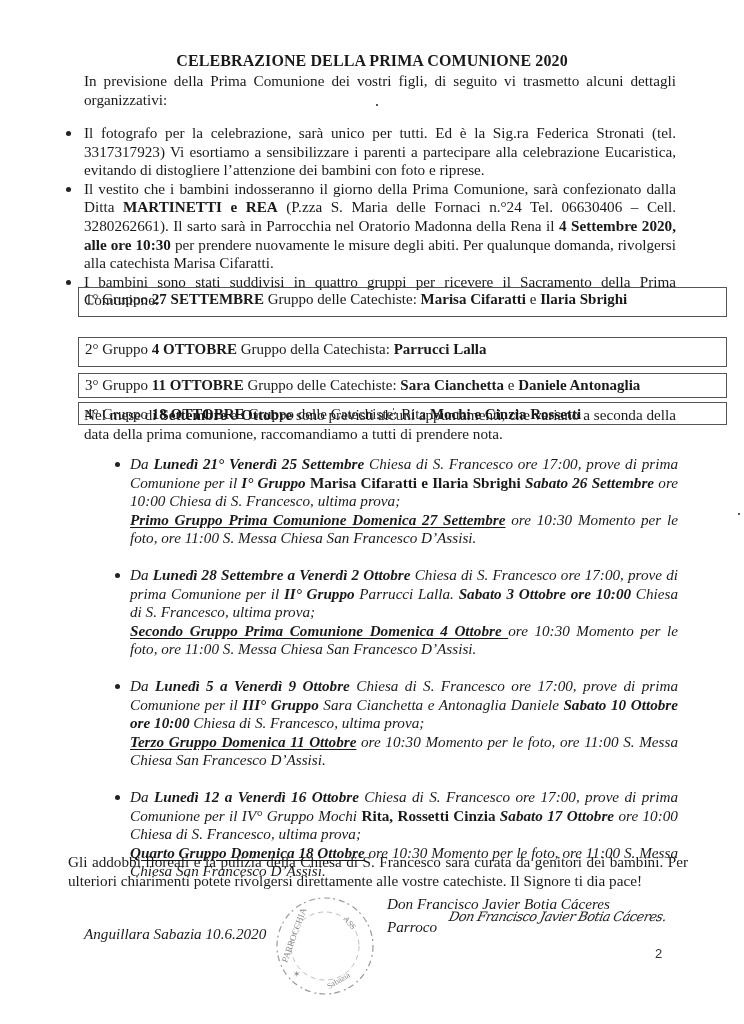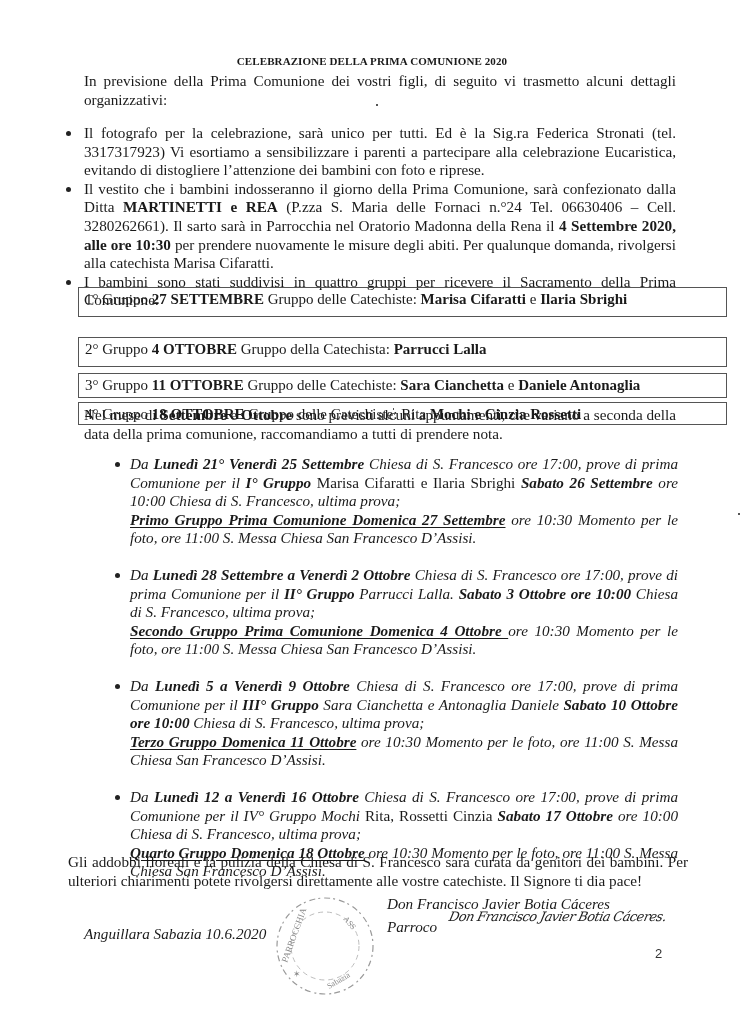--- a/index.html
+++ b/index.html
@@ -4,21 +4,21 @@
 <style>
   html, body { margin: 0; padding: 0; background: #ffffff; }
   body {
     width: 744px; height: 1024px; position: relative; overflow: hidden;
     font-family: "Liberation Serif", "DejaVu Serif", serif;
     color: #1a1a1a; font-size: 15.2px; line-height: 18.6px;
   }
   .page { position: absolute; left: 0; top: 0; width: 744px; height: 1024px; }
   .title {
     position: absolute; top: 52px; left: 0; width: 744px; text-align: center;
-    font-weight: bold; font-size: 11px; letter-spacing: 0.1px;
+    font-weight: bold; font-size: 16px; letter-spacing: 0.1px;
   }
   .intro { position: absolute; top: 72px; left: 84px; width: 592px; text-align: justify; }
   .bullets { position: absolute; top: 124px; left: 84px; width: 592px; margin: 0; padding: 0; list-style: none; }
   .bullets li { position: relative; text-align: justify; margin: 0; }
   .bullets li::before {
     content: ""; position: absolute; left: -18px; top: 7px; width: 5px; height: 5px;
     background: #222; border-radius: 50%;
   }
   .groups { position: absolute; top: 287px; left: 78px; width: 649px; }
   .group-row {
@@ -30,21 +30,21 @@
   .group-row.r4 { height: 20px; }
   .group-row.r1 { height: 27px; margin-bottom: 2px;}
   b { font-weight: bold; }
   .months { position: absolute; top: 406px; left: 84px; width: 592px; text-align: justify; }
   .schedule { position: absolute; top: 455px; left: 130px; width: 548px; margin: 0; padding: 0; list-style: none; font-style: italic; }
   .schedule li { position: relative; text-align: justify; margin-bottom: 18px; }
   .schedule li::before {
     content: ""; position: absolute; left: -15px; top: 7px; width: 5px; height: 5px;
     background: #222; border-radius: 50%;
   }
-  .schedule .plain { font-style: normal; }
+  .schedule .plain { font-style: normal; font-weight: bold; }
   .schedule u { text-decoration: underline; text-underline-offset: 2px; }
   .closing { position: absolute; top: 853px; left: 68px; width: 620px; text-align: justify; }
   .place-date { position: absolute; top: 925px; left: 84px; font-style: italic; }
   .sig-name { position: absolute; top: 895px; left: 387px; font-style: italic; text-align: center; }
   .sig-role { position: absolute; top: 918px; left: 387px; font-style: italic; text-align: center; }
   .signature {
     position: absolute; top: 908px; left: 448px; width: 220px; height: 28px;
     font-family: "DejaVu Serif", serif; font-style: italic; font-size: 13px; color: #222;
     transform: skewX(-12deg); letter-spacing: -0.6px; white-space: nowrap;
   }

